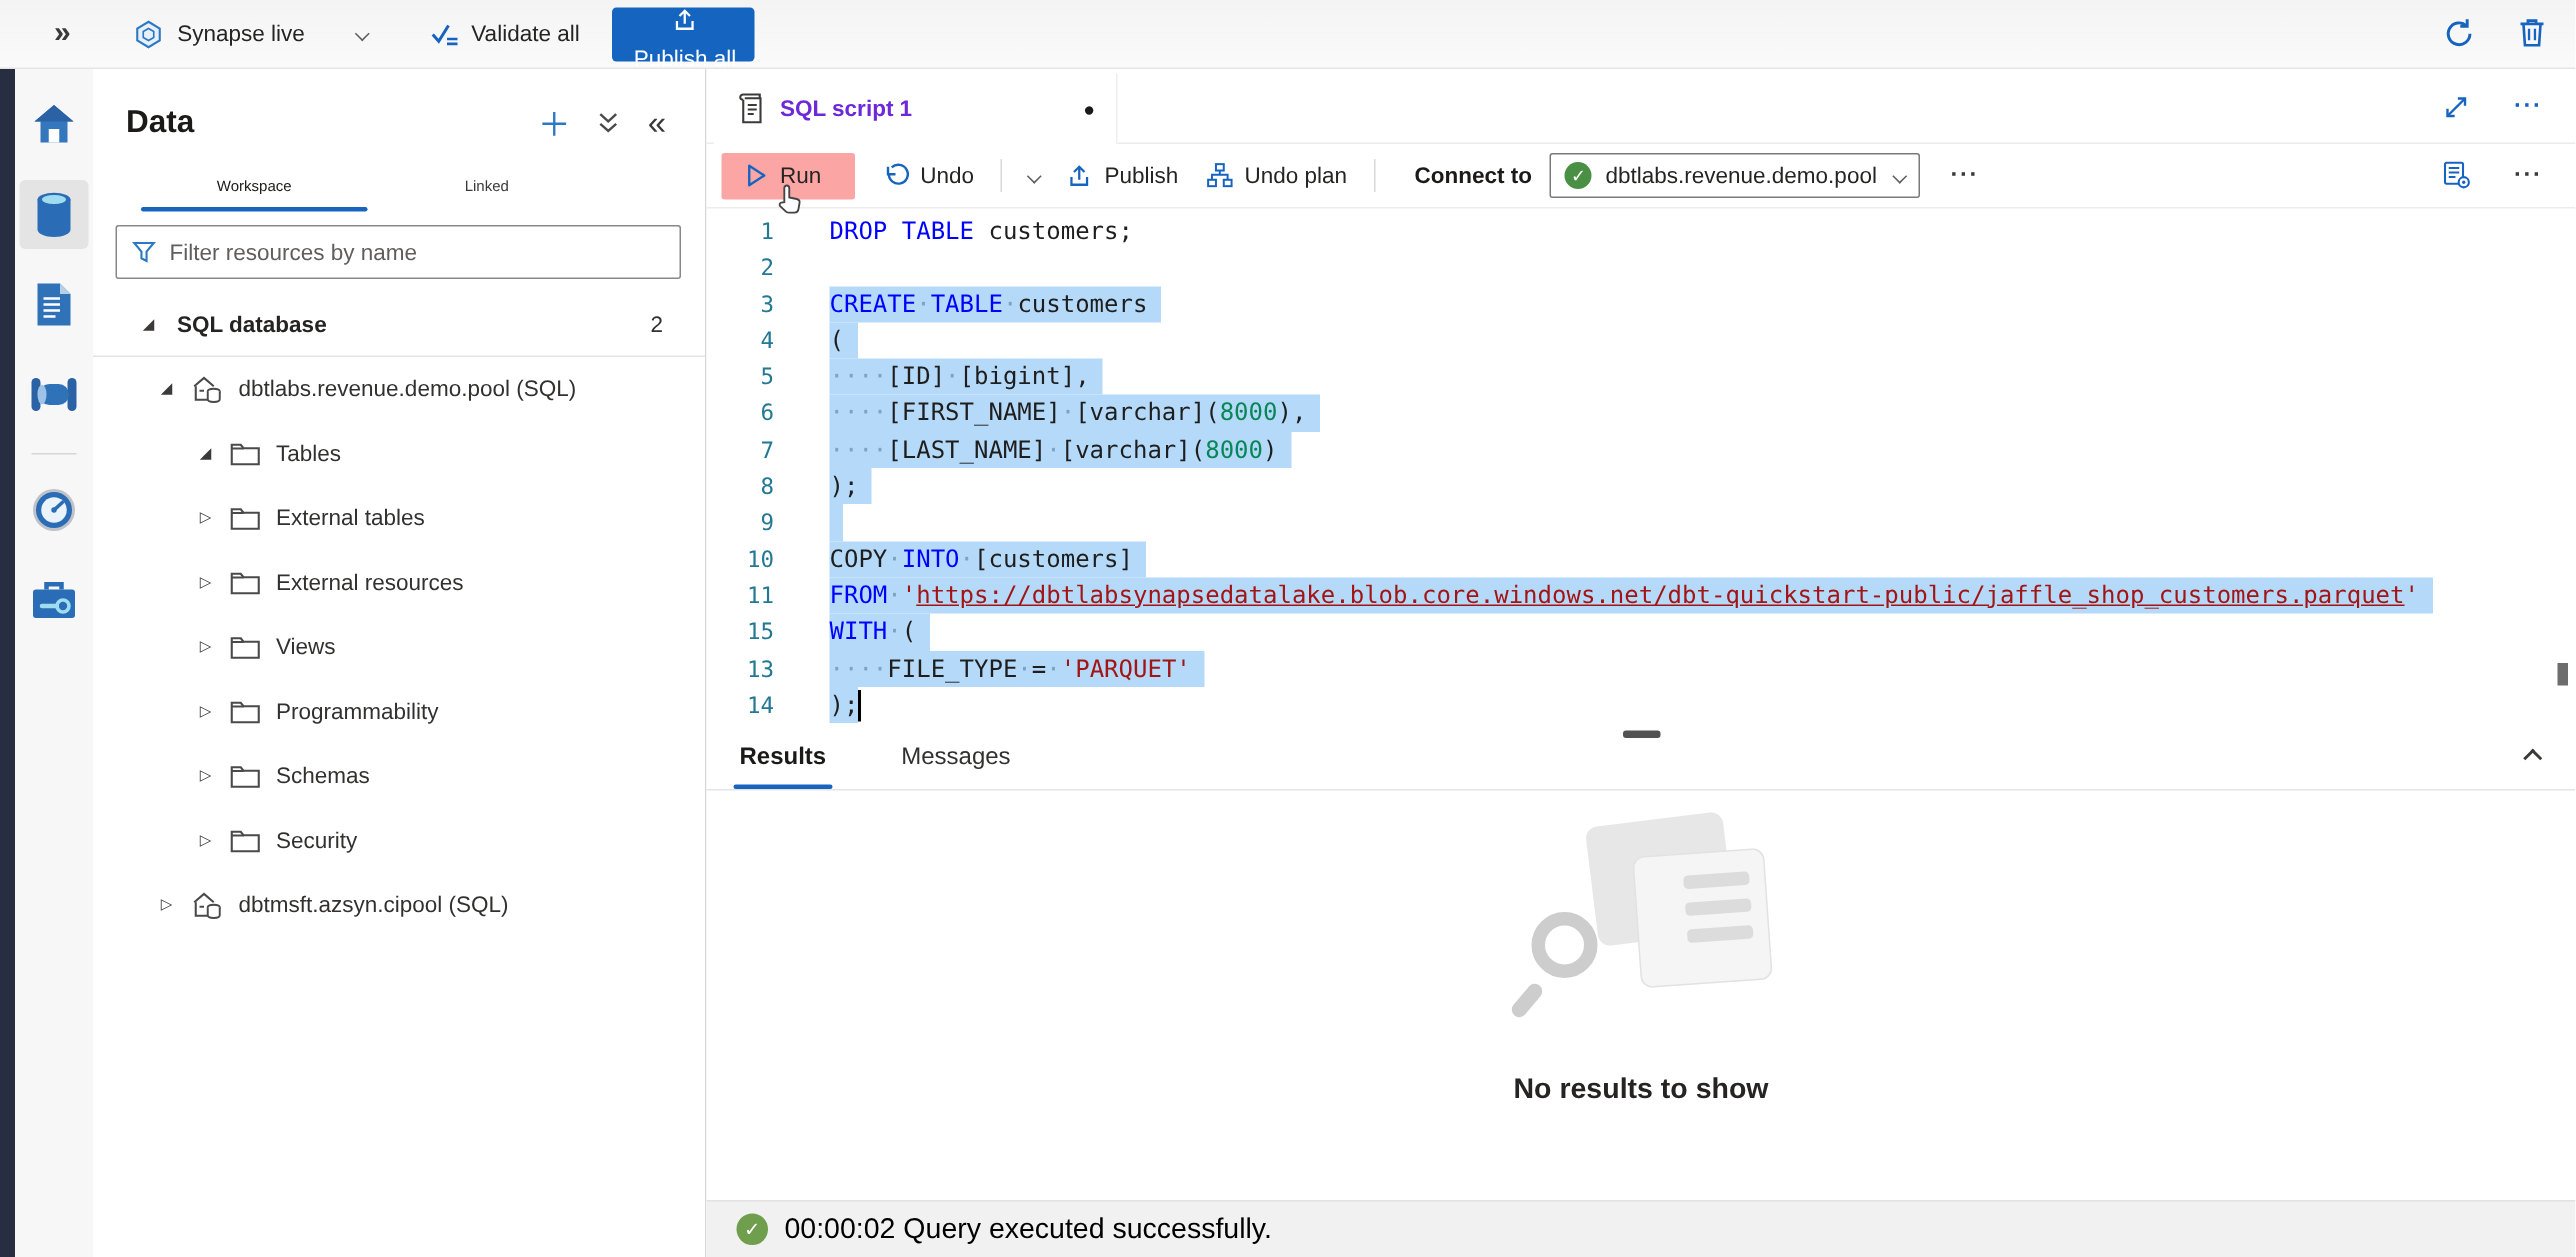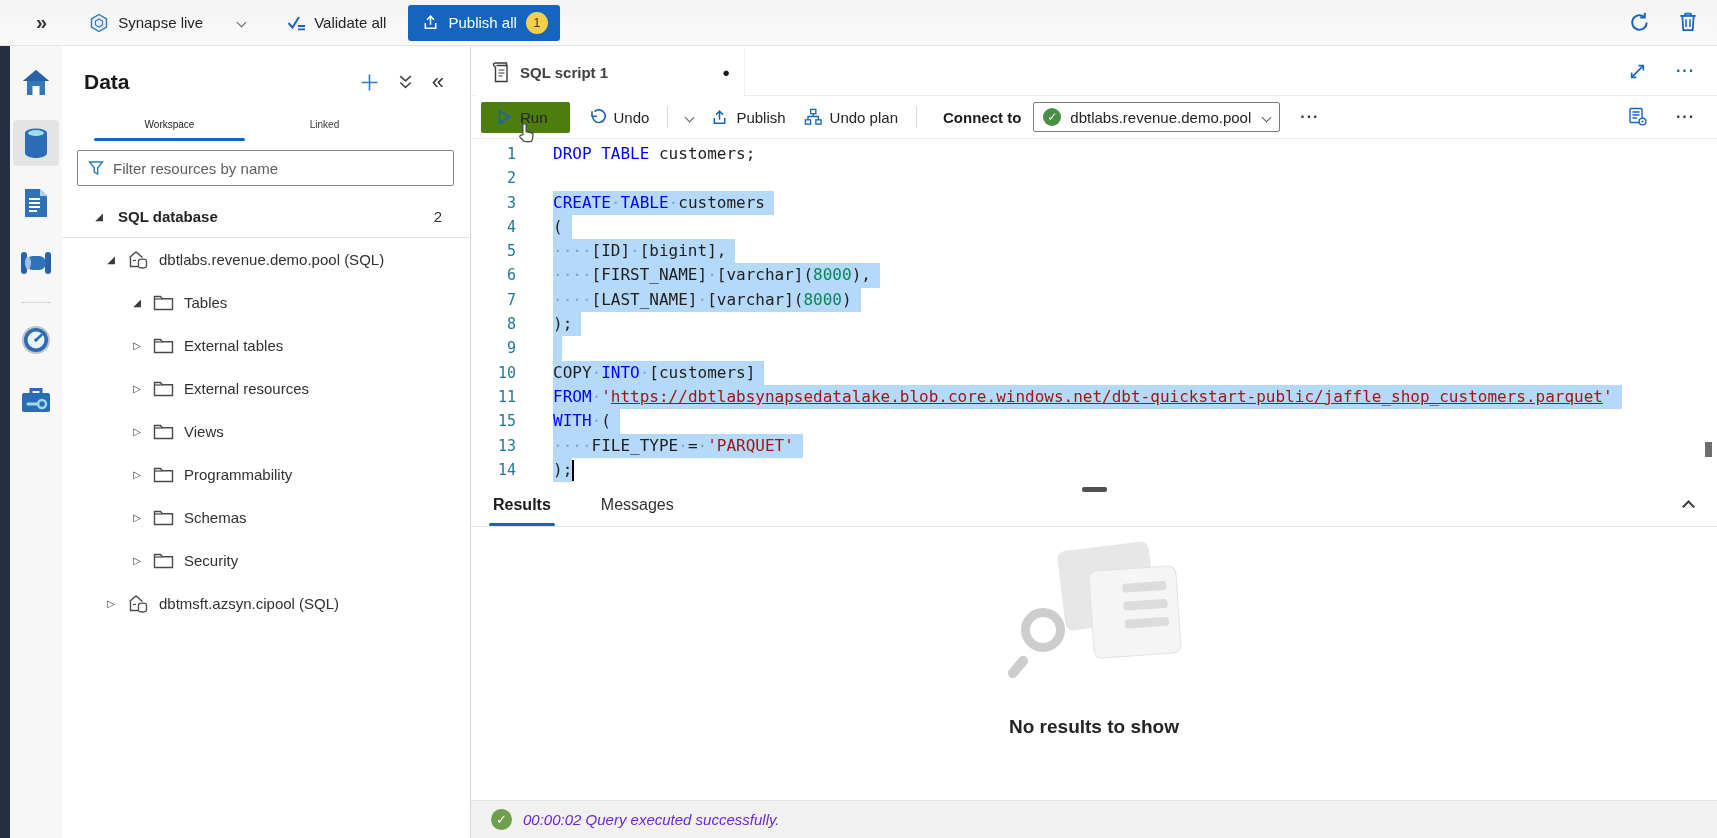--- a/index.html
+++ b/index.html
@@ -17,21 +17,21 @@
 
   
   .topbar { position:absolute; left:0; top:0; width:1717px; height:46px;
             background:linear-gradient(#f4f4f4,#fafafa); border-bottom:1px solid #e4e4e4;
             display:flex; align-items:center; }
   .tb-expand { margin-left:36px; font-size:20px; font-weight:bold; color:#3b3a39; letter-spacing:-2px; }
   .tb-mode { display:flex; align-items:center; gap:9px; margin-left:44px; font-size:15px; color:#252423; }
   .tb-mode-caret { margin-left:26px; }
   .tb-validate { display:flex; align-items:center; gap:8px; margin-left:42px; font-size:15px; color:#252423; }
   .tb-publish { margin-left:22px; height:36px; background:#1565c0; border-radius:3px;
-                display:flex; align-items:center; gap:9px; padding:0 12px 0 14px; color:#fff; font-size:15px; }
+                display:flex; align-items:center; gap:9px; padding:0 12px 0 14px; color:#fff; font-size:15px;flex-direction:column; }
   .tb-badge { width:22px; height:22px; border-radius:50%; background:#f2cf4e; color:#434016;
               font-size:13px; display:flex; align-items:center; justify-content:center; }
   .tb-right { margin-left:auto; margin-right:18px; display:flex; align-items:center; gap:26px; }
 
   
   .rail { position:absolute; left:0; top:46px; width:62px; height:792px; background:#f7f7f7; }
   .rail::before { content:""; position:absolute; left:0; top:0; width:10px; height:792px; background:#272e42; }
   .rail-items { position:absolute; left:10px; top:0; width:52px; display:flex; flex-direction:column; align-items:center; }
   .rail-item { width:46px; height:46px; margin-top:14px; border-radius:4px;
                display:flex; align-items:center; justify-content:center; }
@@ -63,30 +63,30 @@
   .tree-row.lvl1 { padding-left:42px; }
   .tree-row.lvl2 { padding-left:68px; }
   .node-icon { margin-left:9px; display:flex; }
 
   
   .main { position:absolute; left:471px; top:46px; width:1246px; height:792px; background:#fff; }
 
   .tabstrip { position:absolute; left:0; top:0; width:1246px; height:50px; border-bottom:1px solid #ececec; }
   .doc-tab { position:absolute; left:5px; top:3px; width:269px; height:47px; background:#fff;
              border-right:1px solid #efefef; display:flex; align-items:center; padding:0 14px 0 16px; }
-  .doc-tab .title { margin-left:10px; font-size:15px; font-weight:bold; color:#404040; }
+  .doc-tab .title { margin-left:10px; font-size:15px; font-weight:bold; color:#6d28d9; }
   .doc-tab .dirty { margin-left:auto; font-size:13px; color:#1b1a19; }
   .strip-icons { position:absolute; right:22px; top:0; height:50px; display:flex; align-items:center; gap:30px; }
   .more-glyph { font-size:16px; letter-spacing:1px; color:#1664c0; font-weight:bold; }
 
   .toolbar { position:absolute; left:0; top:50px; width:1246px; height:43px; border-bottom:1px solid #ececec;
              display:flex; align-items:center; padding-left:10px; }
   .tb-item { display:flex; align-items:center; gap:8px; font-size:15px; color:#252423; margin-left:18px; }
   .tb-item:first-child { margin-left:0; }
-  .btn-run { background:#4d7c0f; padding:7px 22px 7px 16px; border-radius:2px; margin-left:4px; }
+  .btn-run { background:#fca5a5; padding:7px 22px 7px 16px; border-radius:2px; margin-left:4px; }
   .vsep { width:1px; height:22px; background:#d8d8d8; margin-left:18px; }
   .connect-label { font-weight:bold; margin-left:26px; font-size:15px; color:#1b1a19; }
   .pool-select { margin-left:12px; width:247px; height:30px; border:1px solid #7a7a7a; border-radius:2px;
                  display:flex; align-items:center; padding:0 9px; gap:9px; background:#fff; }
   .pool-select .txt { font-size:15px; color:#252423; white-space:nowrap; flex:1; }
   .toolbar-right { margin-left:auto; margin-right:22px; display:flex; align-items:center; gap:28px; }
   .check-circle { width:18px; height:18px; border-radius:50%; background:#498f44; color:#fff; font-size:12px;
                   display:flex; align-items:center; justify-content:center; flex:0 0 18px; }
   .hand-cursor { position:absolute; left:46px; top:76px; z-index:9; }
 
@@ -125,21 +125,21 @@
   .mag-ring { position:absolute; left:22px; top:62px; width:44px; height:44px; border:9px solid #cdcdcd; border-radius:50%; background:rgba(255,255,255,.6); }
   .mag-handle { position:absolute; left:14px; top:108px; width:10px; height:26px; background:#cdcdcd; border-radius:5px; transform:rotate(40deg); }
   .empty-title { margin-top:20px; font-size:19px; font-weight:bold; color:#252423; }
   .empty-sub { margin-top:16px; font-size:15px; color:#3b3a39; }
 
   
   .statusbar { position:absolute; left:0; top:754px; width:1246px; height:38px; background:#f1f1f1;
                border-top:1px solid #e2e2e2; display:flex; align-items:center; padding-left:20px; gap:11px; }
   .status-check { width:21px; height:21px; border-radius:50%; background:#6f9e4d; color:#fff; font-size:13px;
                   display:flex; align-items:center; justify-content:center; }
-  .status-text { font-size:15px; color:#6d28d9;font-style:italic; }
+  .status-text { font-size:19px; color:#000000; }
 </style>
 </head>
 <body>
 
 <div class="topbar">
   <span class="tb-expand">»</span>
   <div class="tb-mode">
     <span>
       <svg width="20" height="20" viewBox="0 0 20 20">
           <polygon points="10,1.5 17.5,6 17.5,14 10,18.5 2.5,14 2.5,6" fill="#e8f1fb" stroke="#2b79c2" stroke-width="1.4"></polygon>

